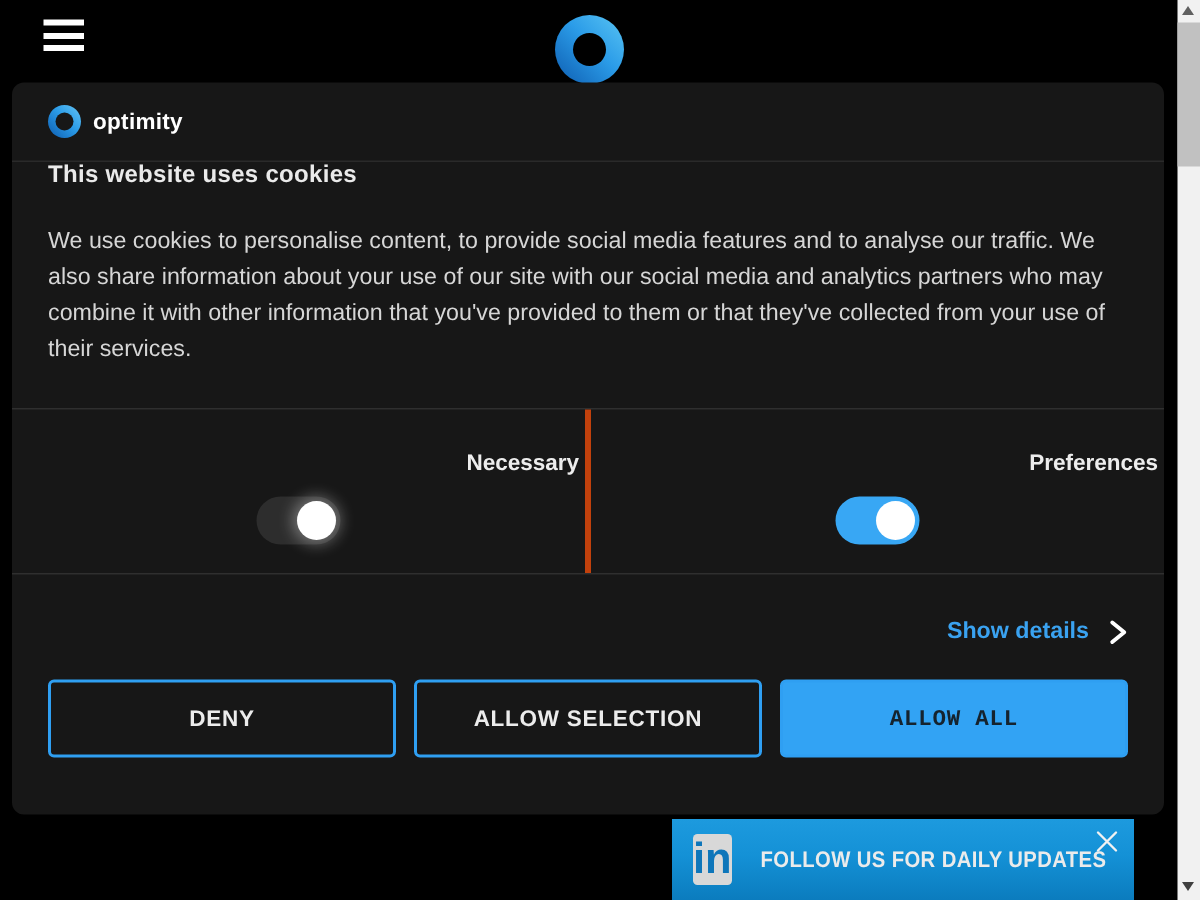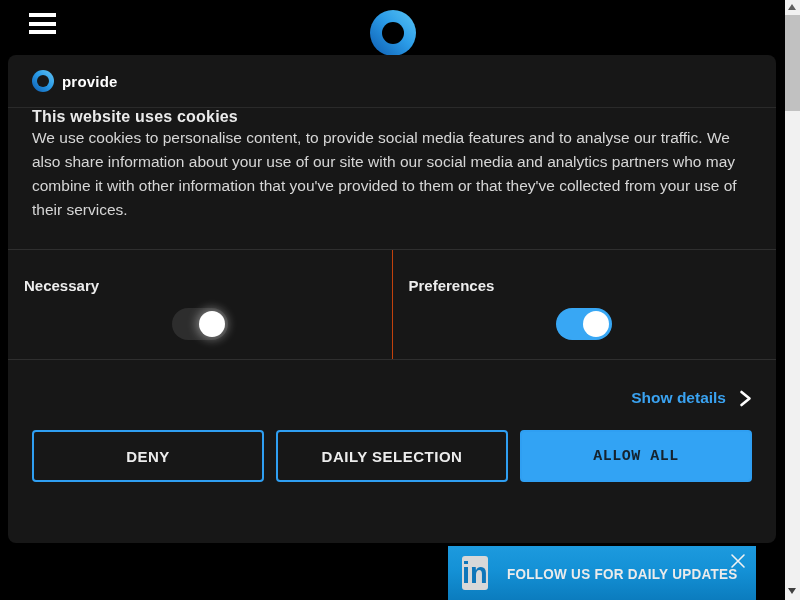--- a/index.html
+++ b/index.html
@@ -33,26 +33,26 @@
 
   .dlg-header { height:53px; display:flex; align-items:center; padding:0 24px;
     border-bottom:1px solid #2a2a2a; }
   .brand-ring { width:22px; height:22px; border-radius:50%; position:relative;
     background:linear-gradient(to bottom left,#5fc0f2 5%,#2b9ce8 45%,#0d5cb0 100%); }
   .brand-ring::after { content:""; position:absolute; inset:5px; border-radius:50%; background:#171717; }
   .brand-name { margin-left:8px; font-size:15px; font-weight:bold; color:#fff; letter-spacing:0.2px; }
 
   .dlg-content { padding:0 24px; }
   .dlg-title { font-size:16px; font-weight:bold; color:#eaeaea; letter-spacing:0.2px; }
-  .dlg-desc { margin-top:0; font-size:15.5px; line-height:24px; color:#d6d6d6; }
+  .dlg-desc { margin-top:23px; font-size:15.5px; line-height:24px; color:#d6d6d6; }
 
   .consent-grid { margin-top:27px; display:flex; width:100%;
     border-top:1px solid #2f2f2f; border-bottom:1px solid #2f2f2f; }
-  .consent-cell { flex:1; text-align:left; padding:27px 16px 19px; }
-  .consent-cell + .consent-cell { border-left:1px solid #c2410c; }
+  .consent-cell { flex:1; text-align:right; padding:27px 4px 19px; }
+  .consent-cell + .consent-cell { border-left:4px solid #c2410c; }
   .consent-label { font-size:15px; font-weight:bold; color:#ededed; }
 
   .toggle { margin:14px auto 0; width:56px; height:32px; border-radius:16px; position:relative; cursor:pointer; }
   .toggle.on { background:#38a7f4; }
   .toggle.muted { background:#2d2d2d; cursor:default; }
   .toggle .knob { position:absolute; top:3px; left:27px; width:26px; height:26px;
     border-radius:50%; background:#fff; }
   .toggle.muted .knob { box-shadow:0 0 10px 3px rgba(255,255,255,0.35); }
 
   .dlg-footer { padding:0 24px; }
@@ -83,21 +83,21 @@
 <div class="hamburger">
   <span></span>
     <span></span>
     <span></span>
 </div>
 <div class="site-logo"></div>
 
 <div class="dialog">
   <div class="dlg-header">
     <div class="brand-ring"></div>
-    <div class="brand-name">provide</div>
+    <div class="brand-name">optimity</div>
   </div>
 
   <div class="dlg-content">
     <div class="dlg-title">This website uses cookies</div>
     <div class="dlg-desc">We use cookies to personalise content, to provide social media features and to analyse our traffic. We also share information about your use of our site with our social media and analytics partners who may combine it with other information that you've provided to them or that they've collected from your use of their services.</div>
   </div>
 
   <div class="consent-grid">
     <div class="consent-cell">
       <div class="consent-label">Necessary</div>
@@ -115,21 +115,21 @@
 
   <div class="dlg-footer">
     <div class="details-row">
       <span class="details-link">Show details</span>
       <svg width="13" height="17" viewBox="0 0 13 17">
         <path d="M2.5 2 L10.5 8.5 L2.5 15" stroke="#ffffff" stroke-width="2.6" fill="none" stroke-linecap="round" stroke-linejoin="round"></path>
       </svg>
     </div>
     <div class="btn-row">
       <button class="btn btn-outline">DENY</button>
-      <button class="btn btn-outline">DAILY SELECTION</button>
+      <button class="btn btn-outline">ALLOW SELECTION</button>
       <button class="btn btn-filled">ALLOW ALL</button>
     </div>
   </div>
 </div>
 
 <div class="li-banner">
   <div class="li-icon">in</div>
   <div class="li-text">FOLLOW US FOR DAILY UPDATES</div>
   <svg class="li-close" viewBox="0 0 20 20">
     <path d="M4 4 L16 16 M16 4 L4 16" stroke="#f2f2f2" stroke-width="1.6" fill="none" stroke-linecap="round"></path>

